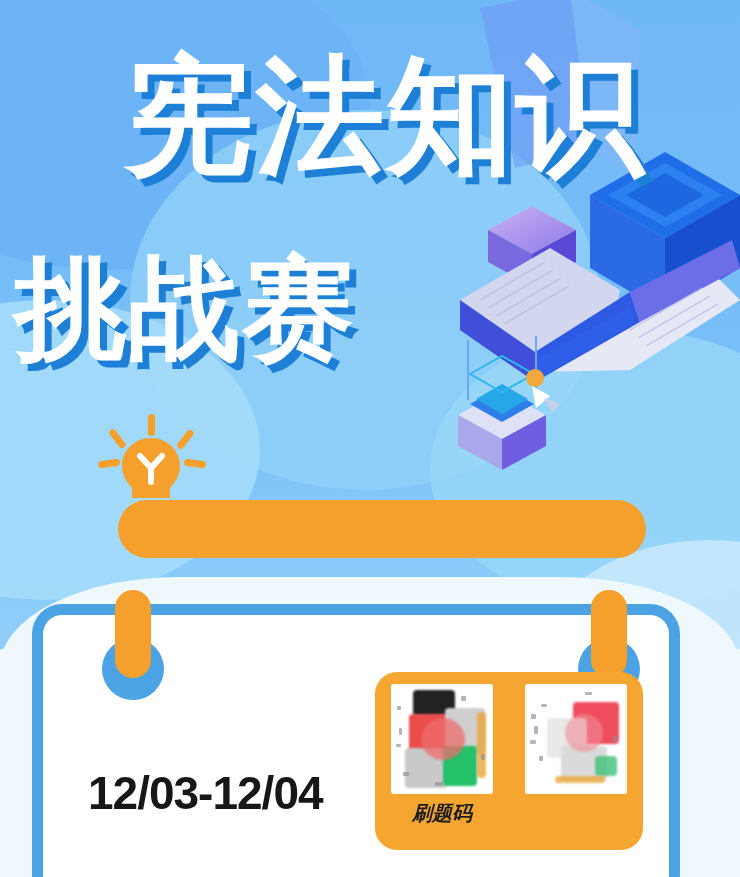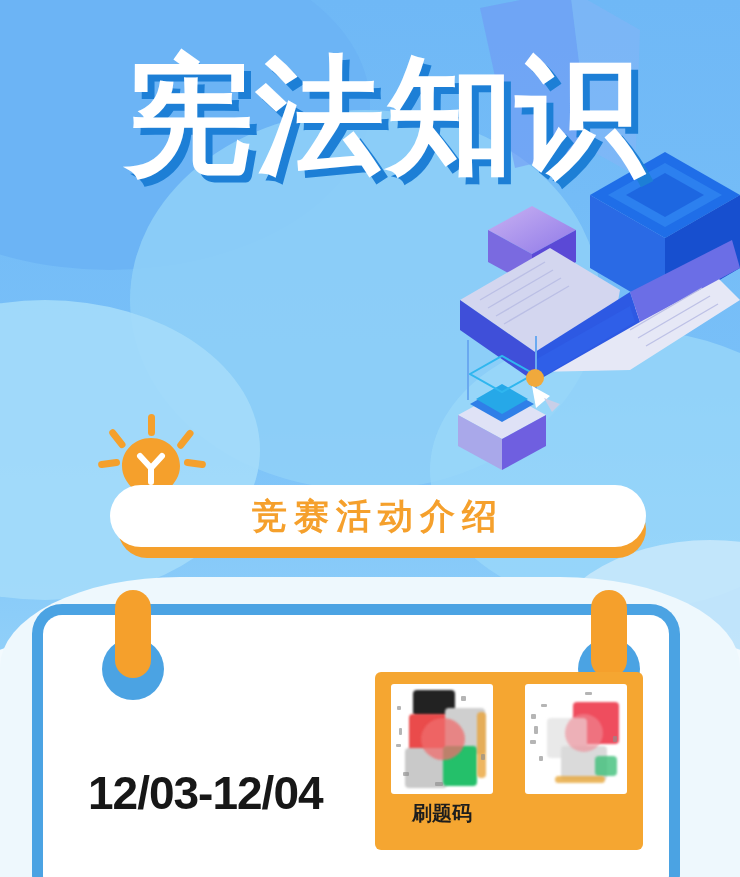--- a/index.html
+++ b/index.html
@@ -86,21 +86,21 @@
     font-family:"DejaVu Sans","Liberation Sans",sans-serif;
   }
   .time-value{
     position:absolute;left:88px;top:766px;
     font-size:46px;font-weight:bold;color:#171717;letter-spacing:-1px;
     font-family:Liberation Sans, sans-serif;
   }
 
   .qr-panel{
     position:absolute;left:375px;top:672px;width:268px;height:178px;
-    background:#f5a631;border-radius:6px;
+    background:#f5a631;border-radius:22px;font-style:italic;
   }
   .qr-row{position:absolute;left:0;top:0;width:268px;height:178px;display:flex;
     justify-content:space-around;align-items:flex-start;padding-top:12px;box-sizing:border-box;}
   .qr-item{width:112px;display:flex;flex-direction:column;align-items:center;}
   .qr-img{
     width:102px;height:110px;background:#ffffff;border-radius:3px;
     position:relative;overflow:hidden;
   }
   .qr-caption{
     margin-top:6px;font-size:20px;font-weight:bold;color:#1d1d1d;white-space:nowrap;
@@ -191,20 +191,21 @@
       <line x1="96" y1="336" x2="96" y2="396" stroke="#6aa9f0" stroke-width="2"></line>
 
       <circle cx="95" cy="378" r="9" fill="#f0a93c"></circle>
       <polygon points="92,386 110,396 96,408" fill="#ffffff"></polygon>
       <polygon points="104,398 120,404 112,412" fill="#c9cfe8"></polygon>
     </svg>
   </div>
 
   <div class="title-wrap">
     <div class="t-line t-line1">宪法知识</div>
+    <div class="t-line t-line2">挑战赛</div>
   </div>
 
   <div class="bulb">
     <svg width="110" height="110" viewBox="0 0 110 110" style="position:absolute;left:-24px;top:-12px;">
       <g fill="#f5a02c">
         <rect x="52" y="2" width="7" height="22" rx="3.5"></rect>
         <rect x="18" y="16" width="7" height="22" rx="3.5" transform="rotate(-38 21 27)"></rect>
         <rect x="86" y="16" width="7" height="22" rx="3.5" transform="rotate(38 89 27)"></rect>
         <rect x="2" y="48" width="22" height="7" rx="3.5" transform="rotate(-8 13 51)"></rect>
         <rect x="88" y="48" width="22" height="7" rx="3.5" transform="rotate(8 99 51)"></rect>
@@ -214,23 +215,20 @@
       </g>
       <g stroke="#ffffff" stroke-width="6" fill="none" stroke-linecap="round">
         <path d="M55 70 L55 56"></path>
           <path d="M55 56 L44 44"></path>
           <path d="M55 56 L66 44"></path>
       </g>
     </svg>
   </div>
 
   <div class="pill-shadow"></div>
-  <div class="pill">
-    <span class="pill-text">竞赛活动介绍</span>
-  </div>
 
   <div class="card-outer"></div>
 
   <div class="clip-ring" style="left:102px;top:638px;"></div>
   <div class="clip-ring" style="left:578px;top:638px;"></div>
   <div class="clip" style="left:115px;top:590px;"></div>
   <div class="clip" style="left:591px;top:590px;"></div>
 
   <div class="time-value">12/03-12/04</div>
 

